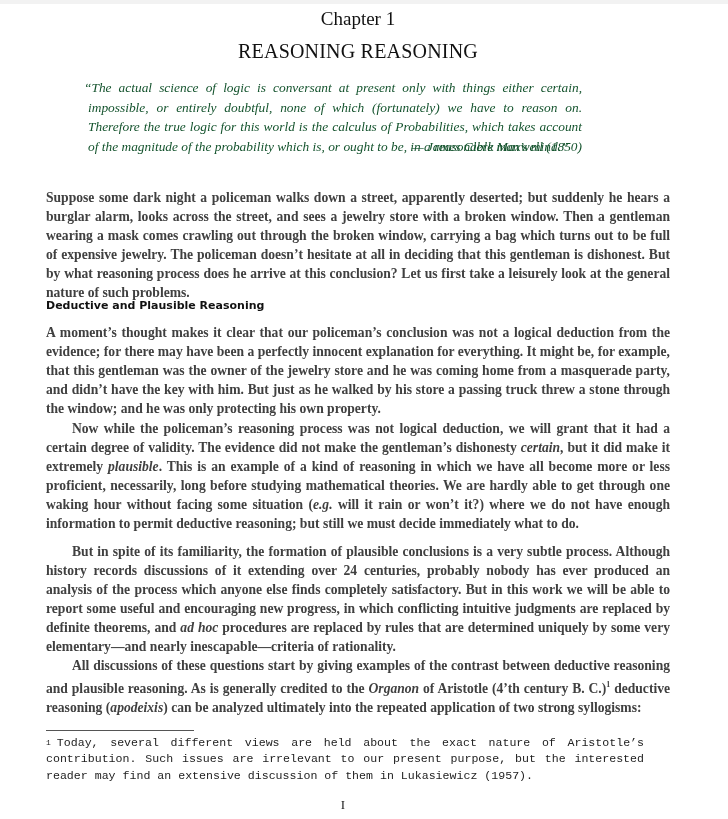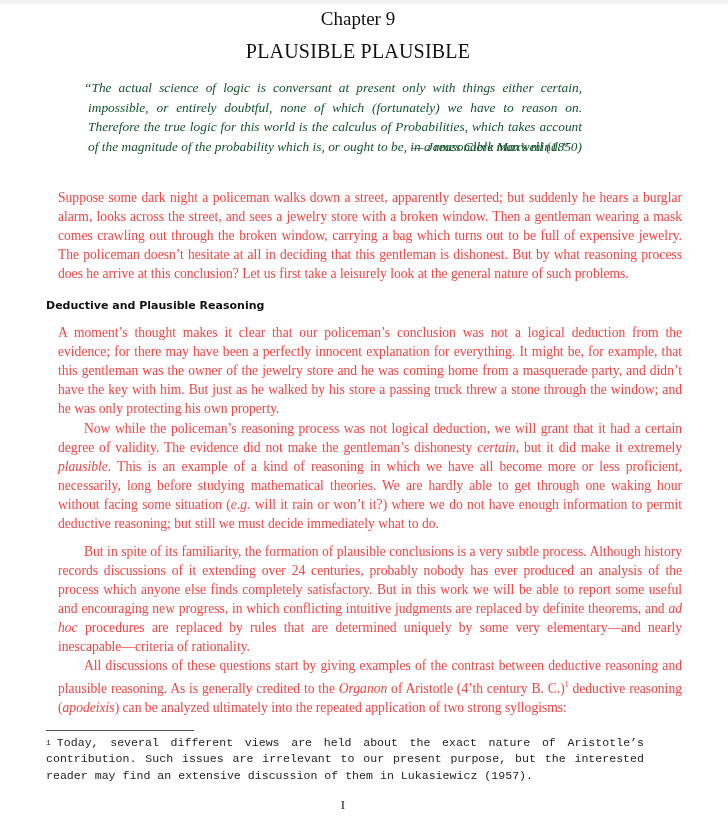--- a/index.html
+++ b/index.html
@@ -18,23 +18,23 @@
     position: absolute; left: 0; top: 40px; width: 624px; text-align: center;
     font-family: "Liberation Serif", serif; font-size: 20px; color: #111; letter-spacing: 0.2px;
   }
   .quote {
     position: absolute; left: 42px; top: 78px; width: 494px;
     font-family: "Liberation Serif", serif; font-style: italic; font-size: 13.4px; line-height: 19.5px;
     color: #14532d; text-align: justify; text-indent: -4px;
   }
   .quote .attrib { display: block; text-align: right; margin-top: -19.5px; }
   .para {
-    position: absolute; left: 12px; width: 624px;
+    position: absolute; left: 0; width: 624px;
     font-family: "Liberation Serif", serif; font-size: 13.6px; line-height: 19.1px;
-    color: #ef4444; text-align: justify;
+    color: #404040; text-align: justify; font-weight: bold;
   }
   .para.indent { text-indent: 26px; }
   .heading {
     position: absolute; left: 0; top: 299px;
     font-family: "DejaVu Sans", sans-serif; font-weight: bold; font-size: 11px; color: #111;
   }
   .footrule { position: absolute; left: 0; top: 730px; width: 148px; height: 1px; background: #555; }
   .footnote {
     position: absolute; left: 0; top: 735px; width: 598px;
     font-family: Liberation Mono, monospace; font-size: 11.6px; line-height: 16.4px; color: #222; text-align: justify;
@@ -45,22 +45,22 @@
     font-family: "Liberation Serif", serif; font-size: 13px; color: #222;
   }
   i { font-style: italic; }
 </style>
 </head>
 <body>
 
 <div class="topbar"></div>
 
 <div class="page">
-  <div class="chapter">Chapter 9</div>
-  <div class="title">PLAUSIBLE PLAUSIBLE</div>
+  <div class="chapter">Chapter 1</div>
+  <div class="title">REASONING REASONING</div>
 
   <div class="quote">
     <span>“The actual science of logic is conversant at present only with things either certain, impossible, or entirely doubtful, none of which (fortunately) we have to reason on. Therefore the true logic for this world is the calculus of Probabilities, which takes account of the magnitude of the probability which is, or ought to be, in a reasonable man’s mind.”</span>
     <span class="attrib">— James Clerk Maxwell (1850)</span>
   </div>
 
   <div class="para" style="top:188px;">Suppose some dark night a policeman walks down a street, apparently deserted; but suddenly he hears a burglar alarm, looks across the street, and sees a jewelry store with a broken window. Then a gentleman wearing a mask comes crawling out through the broken window, carrying a bag which turns out to be full of expensive jewelry. The policeman doesn’t hesitate at all in deciding that this gentleman is dishonest. But by what reasoning process does he arrive at this conclusion? Let us first take a leisurely look at the general nature of such problems.</div>
 
   <div class="heading">Deductive and Plausible Reasoning</div>
 

